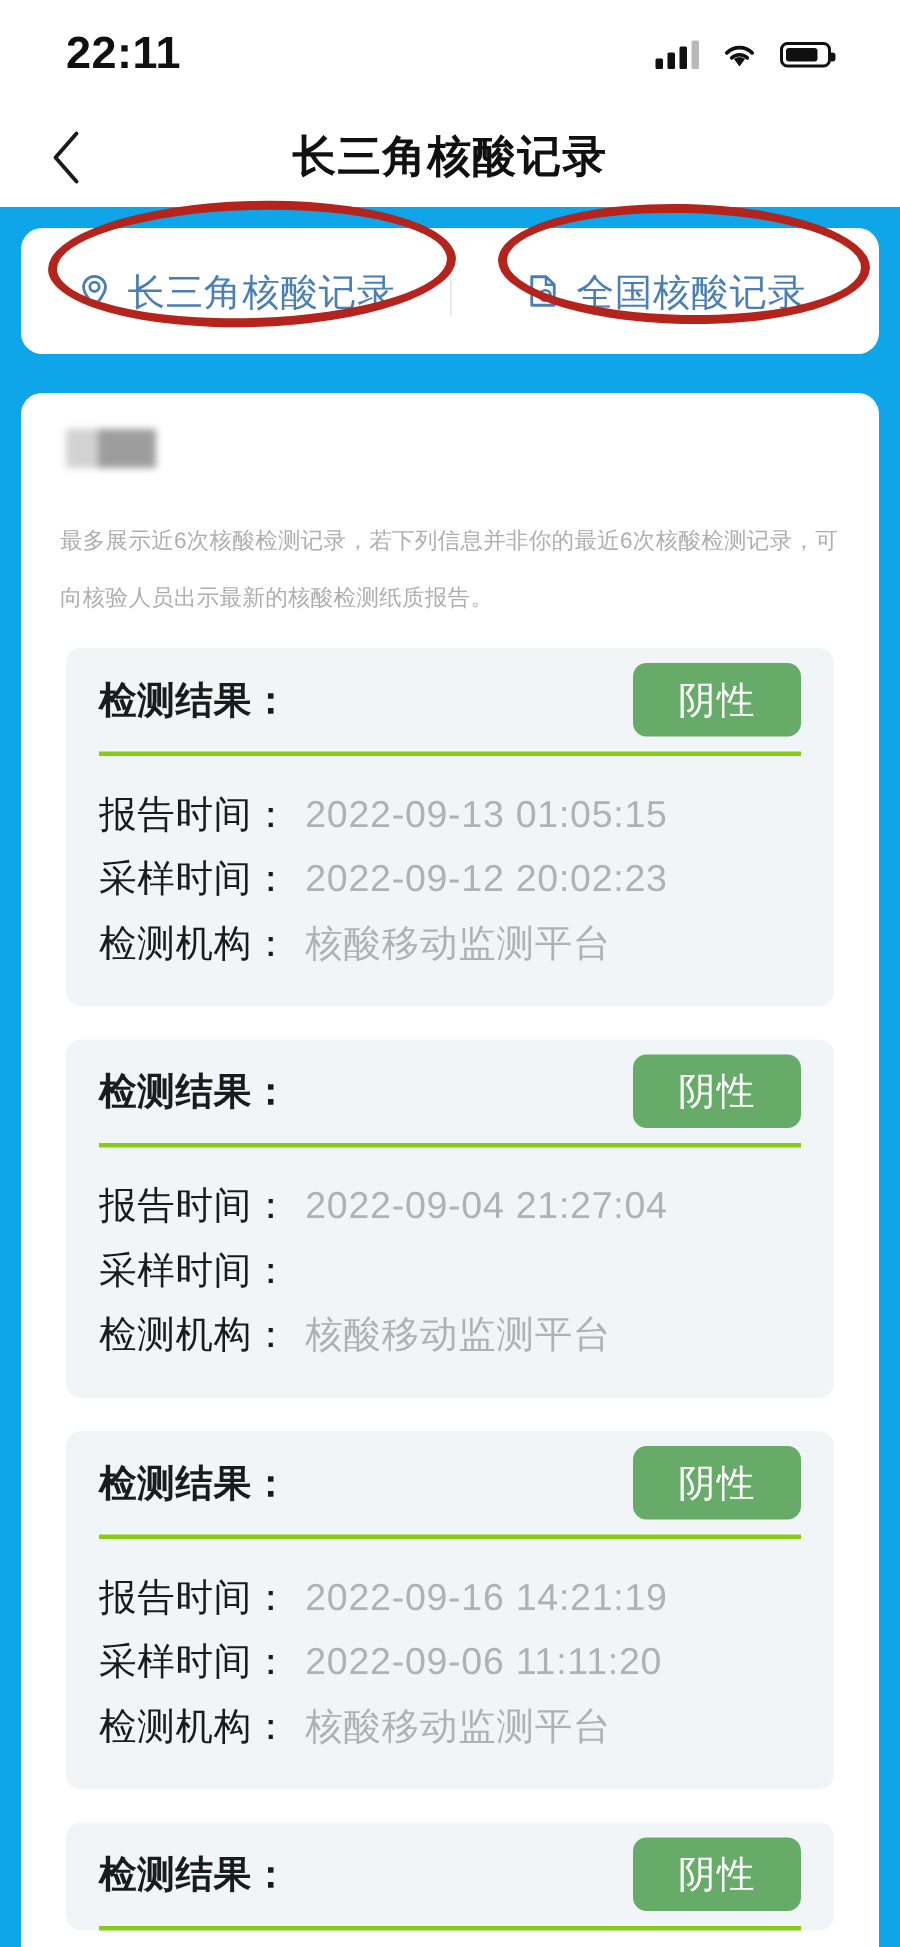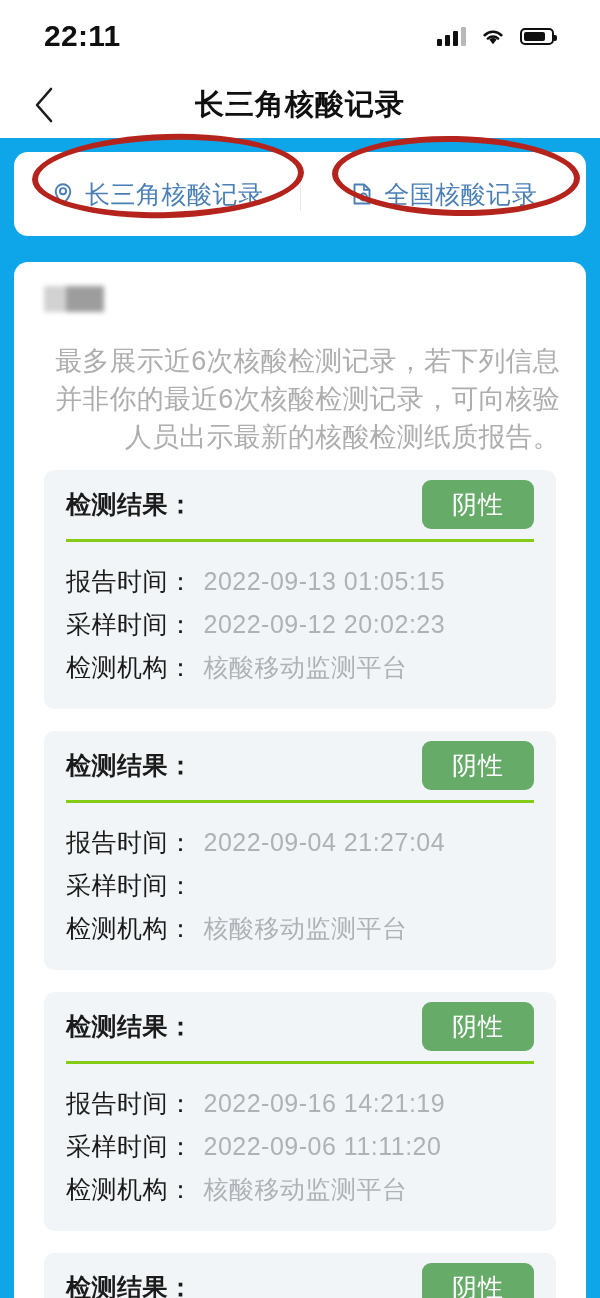--- a/index.html
+++ b/index.html
@@ -110,24 +110,23 @@
     border-radius: 14px;
     padding: 24px 22px 10px 22px;
   }
   .redacted-name {
     width: 60px; height: 26px;
     background: linear-gradient(90deg,#d2d2d2 0 36%, #9d9d9d 36% 100%);
     filter: blur(2.4px);
     margin: 0 0 30px 8px;
   }
   .notice {
-    font-size: 27px; line-height: 38px;
+    font-size: 15px; line-height: 38px;
     color: #aeaeae; letter-spacing: 0.2px;
     padding: 0 4px 14px 4px;
-    text-align: right;
   }
 
   
   .record {
     background: #f2f5f7;
     border-radius: 10px;
     margin: 0 8px 22px 8px;
     padding: 0 22px;
   }
   .record-head {

